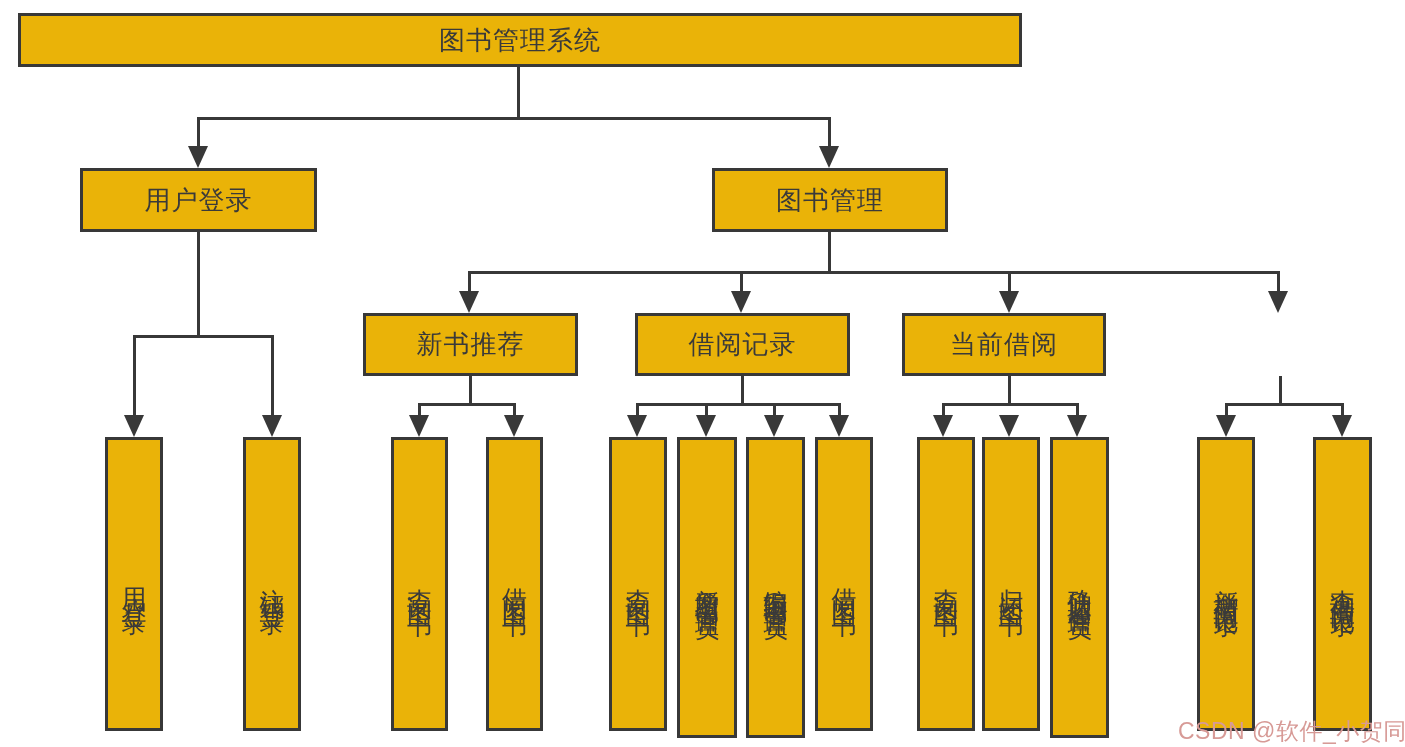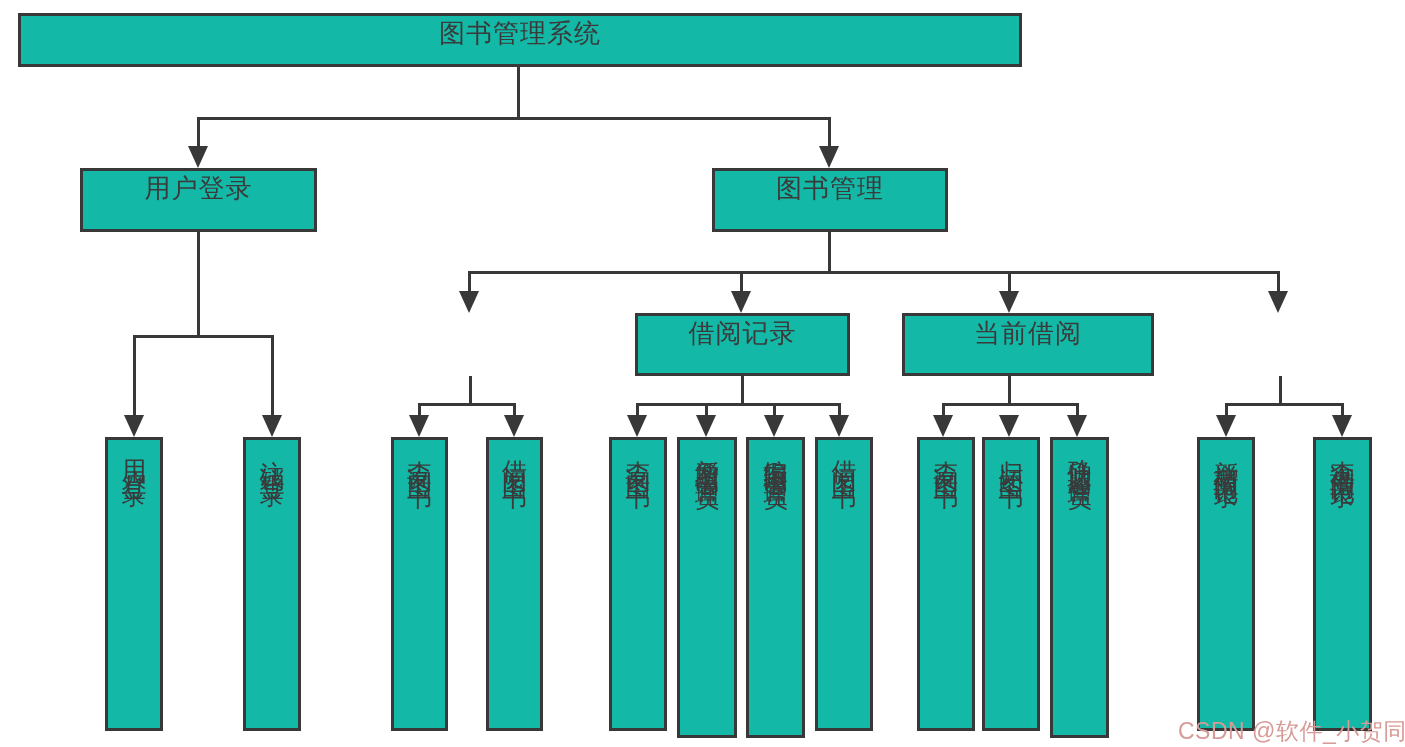--- a/index.html
+++ b/index.html
@@ -6,21 +6,21 @@
     --line:#383838;
     --text:#3a3a3a;
   }
   html,body{margin:0;padding:0;background:#fff;}
   .canvas{
     position:relative;width:1405px;height:747px;background:#fff;overflow:hidden;
     font-family:"Liberation Sans","DejaVu Sans",sans-serif;color:var(--text);
   }
   .node{
     position:absolute;box-sizing:border-box;border:3px solid var(--line);
-    background:#14b8a6;display:flex;align-items:flex-start;justify-content:center;
+    background:#eab308;display:flex;align-items:center;justify-content:center;
   }
   .node-h span{font-size:26px;letter-spacing:1px;white-space:nowrap;}
   .node-v span{
     writing-mode:vertical-rl;text-orientation:mixed;line-height:1;
     font-size:25px;letter-spacing:8px;white-space:nowrap;
   }
   .node-v span.mid{font-size:25px;letter-spacing:5px;}
   .node-v span.tight{font-size:24px;letter-spacing:4px;}
   .ln{position:absolute;background:var(--line);}
   .h{height:3px;}
@@ -76,24 +76,27 @@
   <i class="ln h" style="left:468px;top:271px;width:812px;"></i>
   <i class="ln v" style="left:468px;top:271px;height:24px;"></i>
   <i class="ln v" style="left:740px;top:271px;height:24px;"></i>
   <i class="ln v" style="left:1008px;top:271px;height:24px;"></i>
   <i class="ln v" style="left:1277px;top:271px;height:24px;"></i>
   <i class="arrow" style="left:459px;top:291px;"></i>
   <i class="arrow" style="left:731px;top:291px;"></i>
   <i class="arrow" style="left:999px;top:291px;"></i>
   <i class="arrow" style="left:1268px;top:291px;"></i>
 
+  <div class="node node-h" style="left:363px;top:313px;width:215px;height:63px;">
+    <span>新书推荐</span>
+  </div>
   <div class="node node-h" style="left:635px;top:313px;width:215px;height:63px;">
     <span>借阅记录</span>
   </div>
-  <div class="node node-h" style="left:902px;top:313px;width:252px;height:63px;">
+  <div class="node node-h" style="left:902px;top:313px;width:204px;height:63px;">
     <span>当前借阅</span>
   </div>
 
   <i class="ln v" style="left:469px;top:376px;height:30px;"></i>
   <i class="ln h" style="left:418px;top:403px;width:98px;"></i>
   <i class="ln v" style="left:418px;top:403px;height:14px;"></i>
   <i class="ln v" style="left:513px;top:403px;height:14px;"></i>
   <i class="arrow" style="left:409px;top:415px;"></i>
   <i class="arrow" style="left:504px;top:415px;"></i>
 

